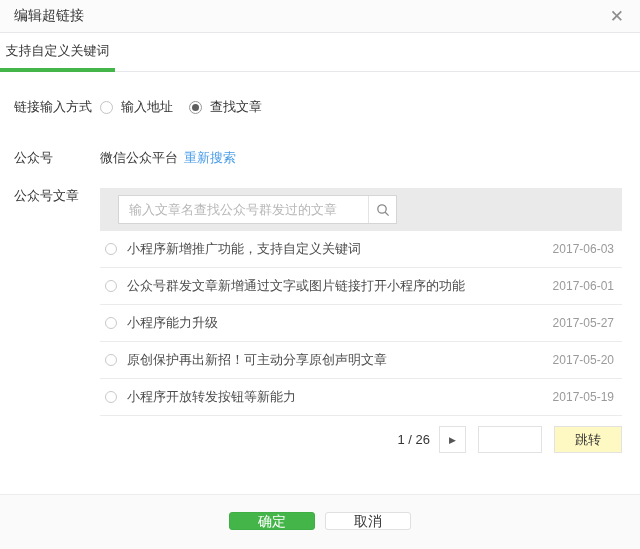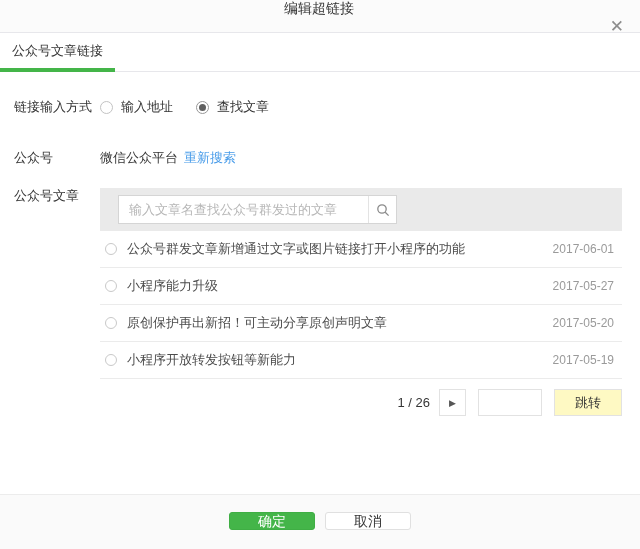--- a/index.html
+++ b/index.html
@@ -1,39 +1,39 @@
 <!DOCTYPE html>
 <html><head>
 <meta charset="utf-8">
 <style>
   * { margin:0; padding:0; box-sizing:border-box; }
   html,body { background:#fff; }
   body { font-family:"Liberation Sans","DejaVu Sans",sans-serif; }
   .dialog { position:relative; width:640px; height:549px; background:#fff; overflow:hidden; }
 
   
-  .header { height:33px; background:#fbfbfb; border-bottom:1px solid #e7e7eb; display:flex; align-items:center; padding:0 16px 0 14px;flex-direction:column; }
+  .header { height:33px; background:#fbfbfb; border-bottom:1px solid #e7e7eb; display:flex; align-items:center; padding:0 16px 0 14px; }
   .header-title { font-size:14px; color:#353535; }
   .close-btn { margin-left:auto; font-size:17px; color:#8d8d8d; line-height:1; cursor:pointer; }
 
   
   .tabbar { height:39px; border-bottom:1px solid #e7e7eb; display:flex; background:#fff; }
   .tab { width:115px; text-align:center; font-size:13px; color:#353535; line-height:35px; height:39px; border-bottom:4px solid transparent; cursor:pointer; }
   .tab.active { border-bottom-color:#44b549; }
 
   
   .body { padding:26px 18px 0 14px; font-size:13px; color:#353535; }
   .form-row { display:flex; align-items:center; }
   .form-label { width:86px; flex-shrink:0; color:#353535; }
   .row-account { margin-top:33px; }
   .row-article { margin-top:9px; align-items:flex-start; }
   .row-article .form-label { padding-top:11px; }
 
   
-  .radio-group { display:flex; align-items:center; gap:23px; }
+  .radio-group { display:flex; align-items:center; gap:16px; }
   .radio-option { display:flex; align-items:center; gap:8px; cursor:pointer; }
   .radio { width:13px; height:13px; border:1px solid #c3c3c3; border-radius:50%; background:#fff; display:inline-flex; align-items:center; justify-content:center; flex-shrink:0; }
   .radio.checked { border-color:#979797; }
   .radio.checked::after { content:""; width:7px; height:7px; border-radius:50%; background:#5f5f5f; }
 
   .account-value { color:#353535; }
   .account-link { color:#459ae9; margin-left:6px; text-decoration:none; cursor:pointer; }
 
   
   .panel { flex:1; width:522px; }
@@ -67,21 +67,21 @@
 <body>
 
 <div class="dialog">
 
   <div class="header">
     <span class="header-title">编辑超链接</span>
     <span class="close-btn">✕</span>
   </div>
 
   <div class="tabbar">
-    <div class="tab active">公众号文章链接</div>
+    <div class="tab active">支持自定义关键词</div>
   </div>
 
   <div class="body">
 
     <div class="form-row">
       <span class="form-label">链接输入方式</span>
       <div class="radio-group">
         <label class="radio-option">
           <span class="radio"></span>
           <span>输入地址</span>
@@ -112,20 +112,25 @@
                 <svg class="magnifier-svg" width="14" height="14" viewBox="0 0 14 14">
                   <circle cx="6" cy="6" r="4.2" fill="none" stroke="#8a8a8a" stroke-width="1.3"></circle>
                   <line x1="9.2" y1="9.2" x2="12.6" y2="12.6" stroke="#8a8a8a" stroke-width="1.3"></line>
                 </svg>
               </span>
             </button>
           </div>
         </div>
 
         <div class="article-list">
+  <div class="article-row">
+    <span class="article-radio"></span>
+    <span class="article-title">小程序新增推广功能，支持自定义关键词</span>
+    <span class="article-date">2017-06-03</span>
+  </div>
 
   <div class="article-row">
     <span class="article-radio"></span>
     <span class="article-title">公众号群发文章新增通过文字或图片链接打开小程序的功能</span>
     <span class="article-date">2017-06-01</span>
   </div>
 
   <div class="article-row">
     <span class="article-radio"></span>
     <span class="article-title">小程序能力升级</span>

